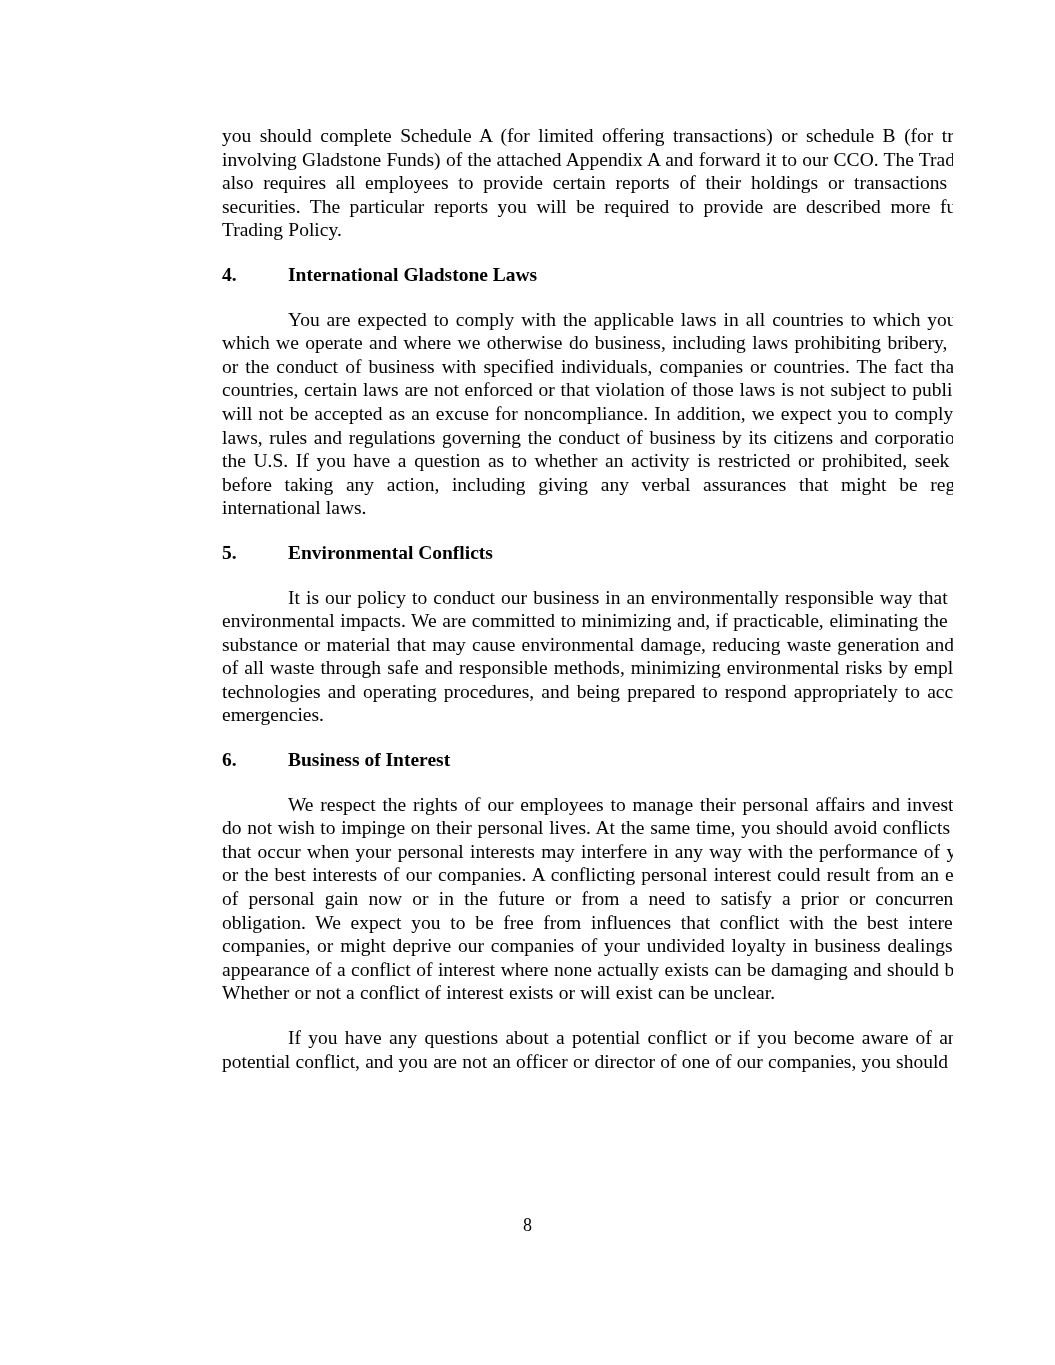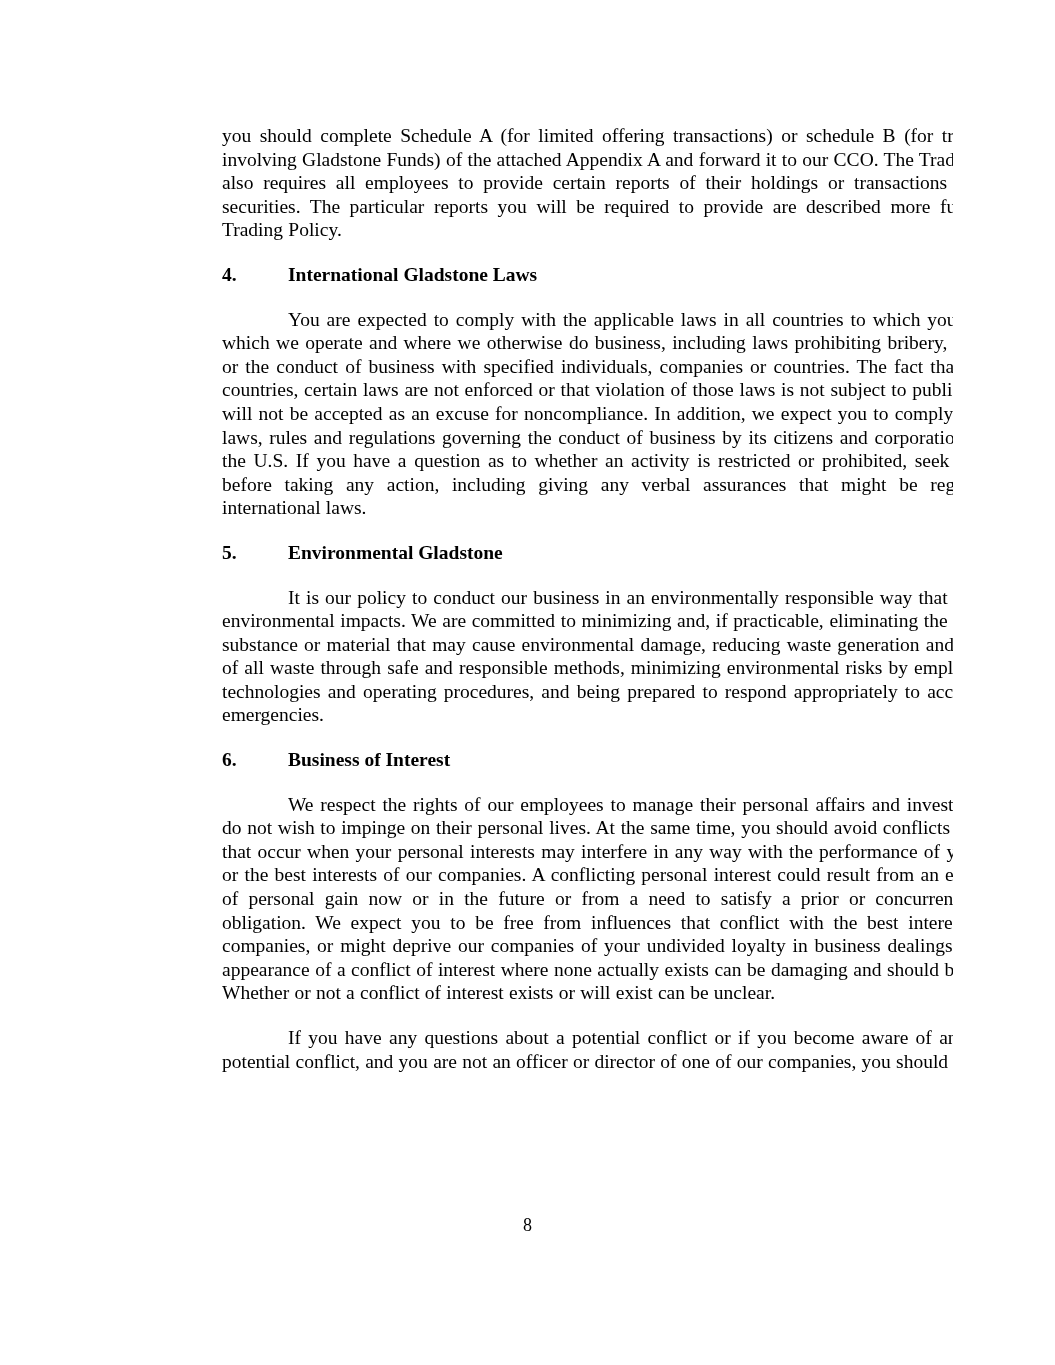--- a/index.html
+++ b/index.html
@@ -78,21 +78,21 @@
 
     <div class="heading">
       <span class="num">4.</span>
       <span class="htext">International Gladstone Laws</span>
     </div>
 
     <p class="para indent">You are expected to comply with the applicable laws in all countries to which you travel, in which we operate and where we otherwise do business, including laws prohibiting bribery, corruption or the conduct of business with specified individuals, companies or countries.  The fact that, in some countries, certain laws are not enforced or that violation of those laws is not subject to public criticism will not be accepted as an excuse for noncompliance.  In addition, we expect you to comply with U.S. laws, rules and regulations governing the conduct of business by its citizens and corporations outside the U.S.  If you have a question as to whether an activity is restricted or prohibited, seek assistance before taking any action, including giving any verbal assurances that might be regulated by international laws.</p>
 
     <div class="heading">
       <span class="num">5.</span>
-      <span class="htext">Environmental Gladstone</span>
+      <span class="htext">Environmental Conflicts</span>
     </div>
 
     <p class="para indent">It is our policy to conduct our business in an environmentally responsible way that minimizes environmental impacts.   We are committed to minimizing and, if practicable, eliminating the use of any substance or material that may cause environmental damage, reducing waste generation and disposing of all waste through safe and responsible methods, minimizing environmental risks by employing safe technologies and operating procedures, and being prepared to respond appropriately to accidents and emergencies.</p>
 
     <div class="heading">
       <span class="num">6.</span>
       <span class="htext">Business of Interest</span>
     </div>
 
     <p class="para indent">We respect the rights of our employees to manage their personal affairs and investments and do not wish to impinge on their personal lives.  At the same time, you should avoid conflicts of interest that occur when your personal interests may interfere in any way with the performance of your duties or the best interests of our companies.  A conflicting personal interest could result from an expectation of personal gain now or in the future or from a need to satisfy a prior or concurrent personal obligation.  We expect you to be free from influences that conflict with the best interests of our companies, or might deprive our companies of your undivided loyalty in business dealings.  Even the appearance of a conflict of interest where none actually exists can be damaging and should be avoided.  Whether or not a conflict of interest exists or will exist can be unclear.</p>

